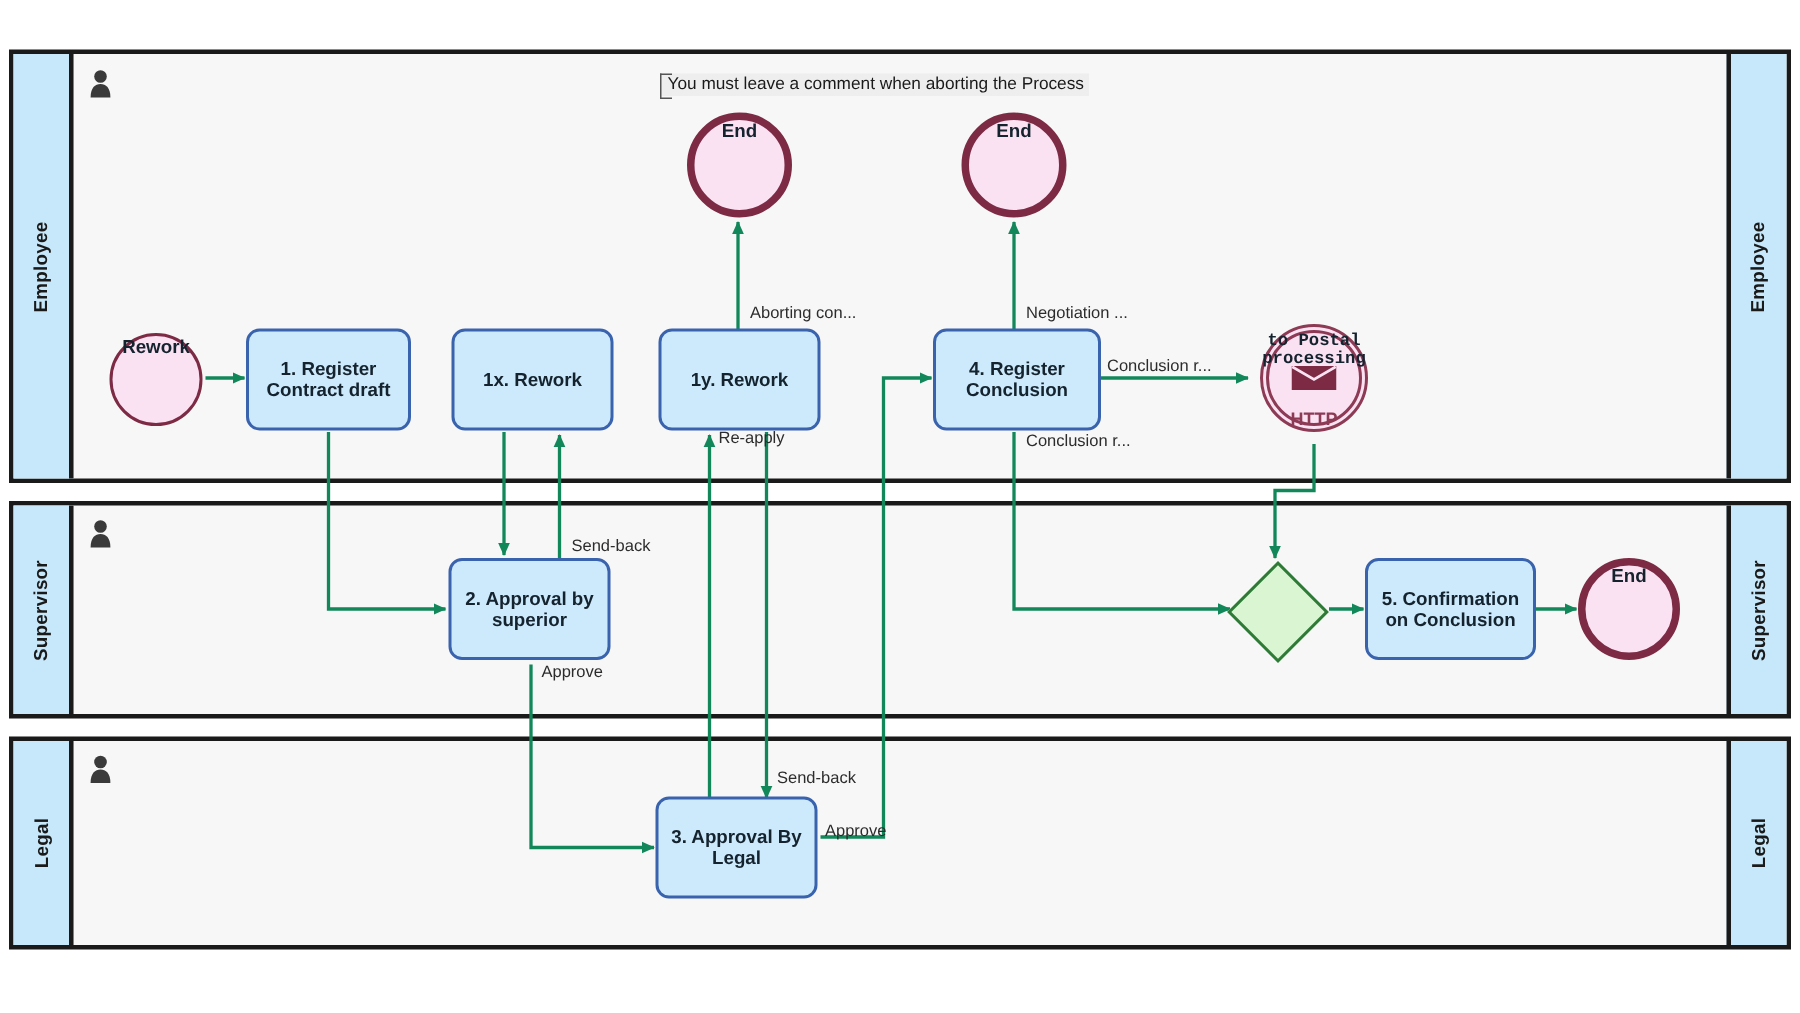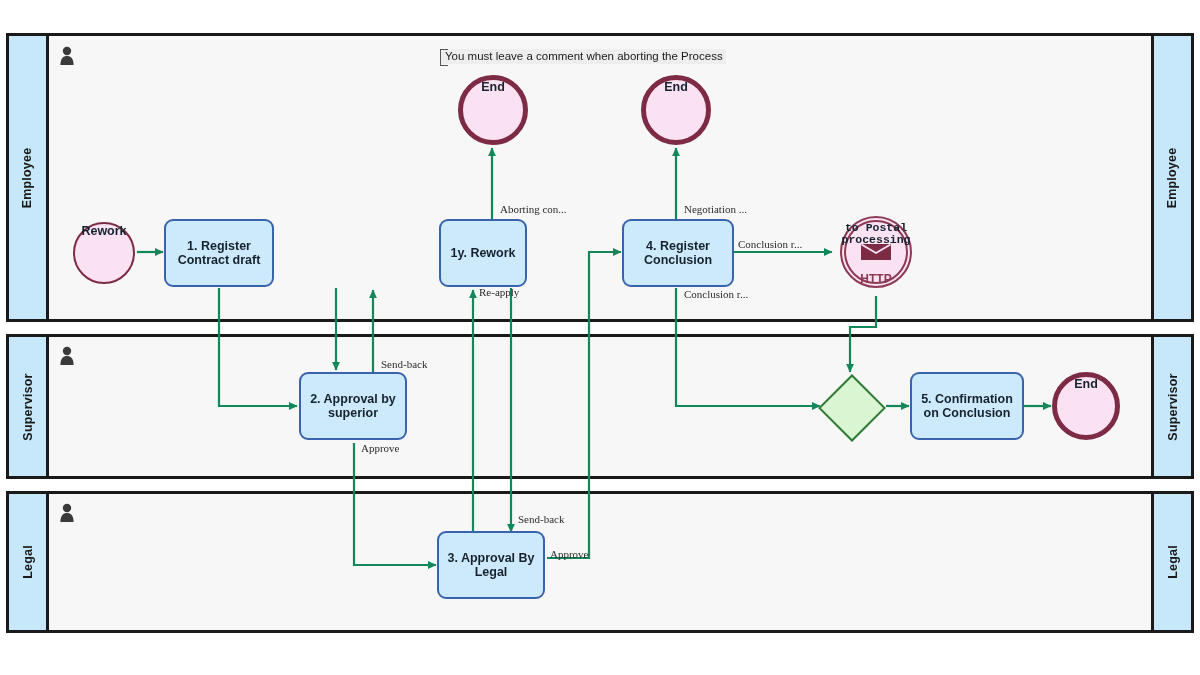--- a/index.html
+++ b/index.html
@@ -24,21 +24,21 @@
   .evt.end{border:5px solid #7d2b45;}
   .msgtxt{position:absolute;left:0;right:0;top:6px;font-size:11.5px;font-weight:bold;color:#15232e;
           text-align:center;line-height:1.0;pointer-events:none;font-family:Liberation Mono, monospace;}
   .msgsub{position:absolute;left:0;right:0;bottom:2px;text-align:center;font-size:12px;font-weight:bold;color:#8d3a55;}
   .envelope{position:absolute;left:50%;top:50%;transform:translate(-50%,-50%);width:30px;height:16px;}
   .gw{background:#d9f5d2;border:2px solid #2f7a36;}
   .note{position:absolute;font-size:11.5px;color:#1a1a1a;background:rgba(235,235,235,.75);
         padding:1px 3px 2px 5px;white-space:nowrap;}
   .note:before{content:"";position:absolute;left:0;top:0;width:7px;height:100%;
         border-left:1.4px solid #555;border-top:1.4px solid #555;border-bottom:1.4px solid #555;}
-  .flowlabel{position:absolute;font-size:11px;color:#2c2c2c;white-space:nowrap;font-family:Liberation Serif, serif;}
+  .flowlabel{position:absolute;font-size:11px;color:#2c2c2c;white-space:nowrap;}
 </style>
 </head>
 <body>
 
 <div id="stage">
 
   <div class="pool" style="left:6px;top:33px;width:1188px;height:289px;">
     <div class="lanehdr" style="left:0;width:40px;height:100%;">
       <span>Employee</span>
     </div>
@@ -122,22 +122,25 @@
   </div>
 
   <div class="node evt start" style="left:73px;top:222px;width:62px;height:62px;">
     <span>Rework</span>
   </div>
 
   <div class="node task" style="left:164px;top:219px;width:110px;height:68px;">
     <span>1. Register Contract draft</span>
   </div>
 
+  <div class="node task" style="left:301px;top:219px;width:108px;height:68px;">
+    <span>1x. Rework</span>
+  </div>
 
-  <div class="node task" style="left:439px;top:219px;width:88px;height:68px;">
+  <div class="node task" style="left:439px;top:219px;width:108px;height:68px;">
     <span>1y. Rework</span>
   </div>
 
   <div class="node task" style="left:622px;top:219px;width:112px;height:68px;align-items:center;">
     <span>4. Register Conclusion</span>
   </div>
 
   <div class="node evt end" style="left:458px;top:75px;width:70px;height:70px;">
     <span>End</span>
   </div>

